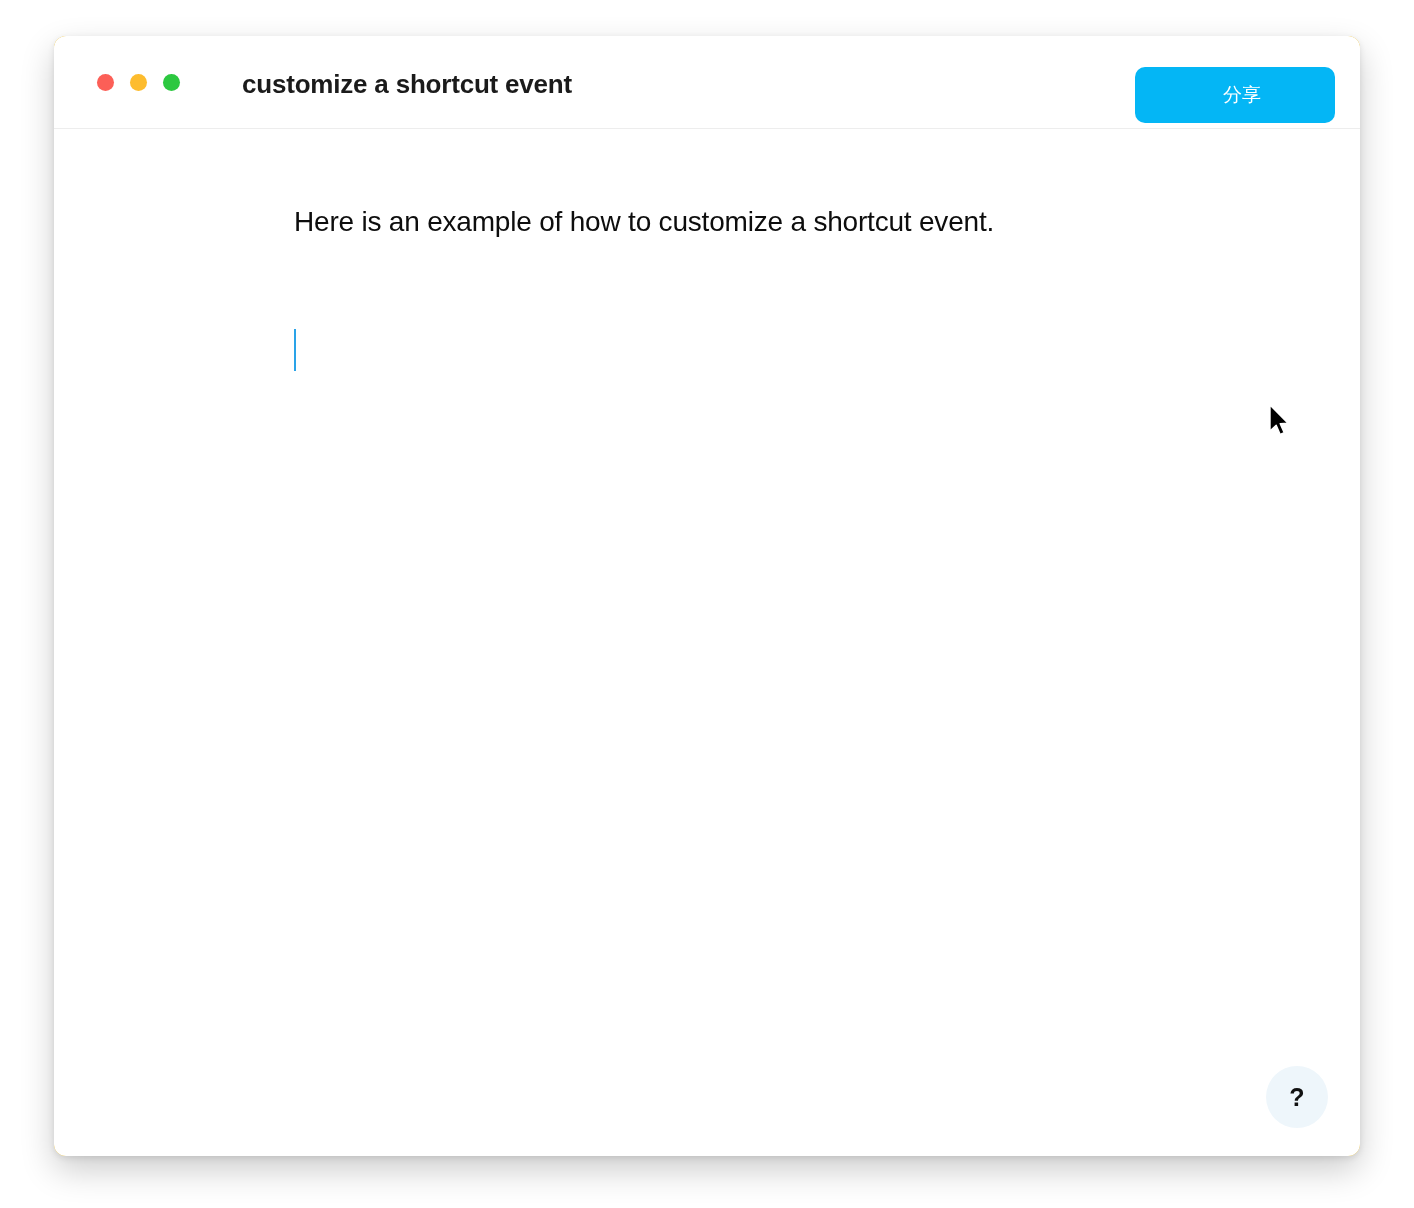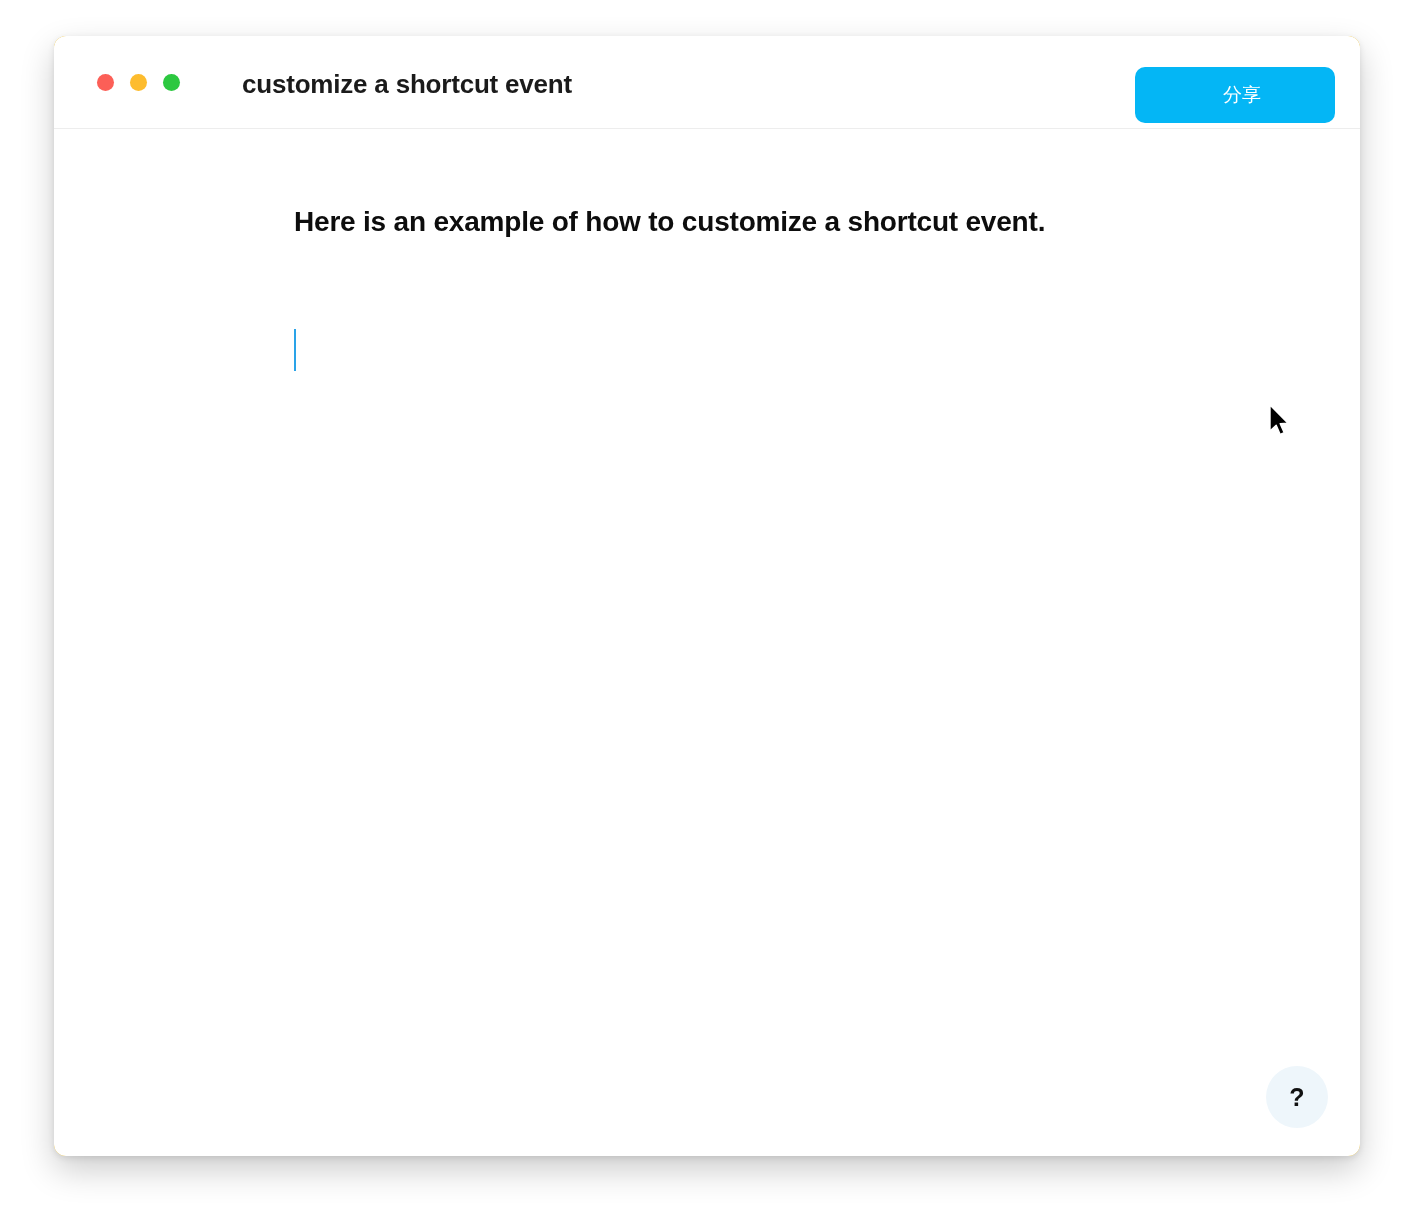--- a/index.html
+++ b/index.html
@@ -93,21 +93,21 @@
     position: relative;
     height: 1027px;
     background: #ffffff;
   }
 
   .doc-heading {
     position: absolute;
     left: 240px;
     top: 77px;
     font-size: 28px;
-    font-weight: 700;
+    font-weight: 400;
     color: #0d0d0d;
     letter-spacing: -0.2px;
     white-space: nowrap;
   }
 
   .text-caret {
     position: absolute;
     left: 240px;
     top: 200px;
     width: 2px;

